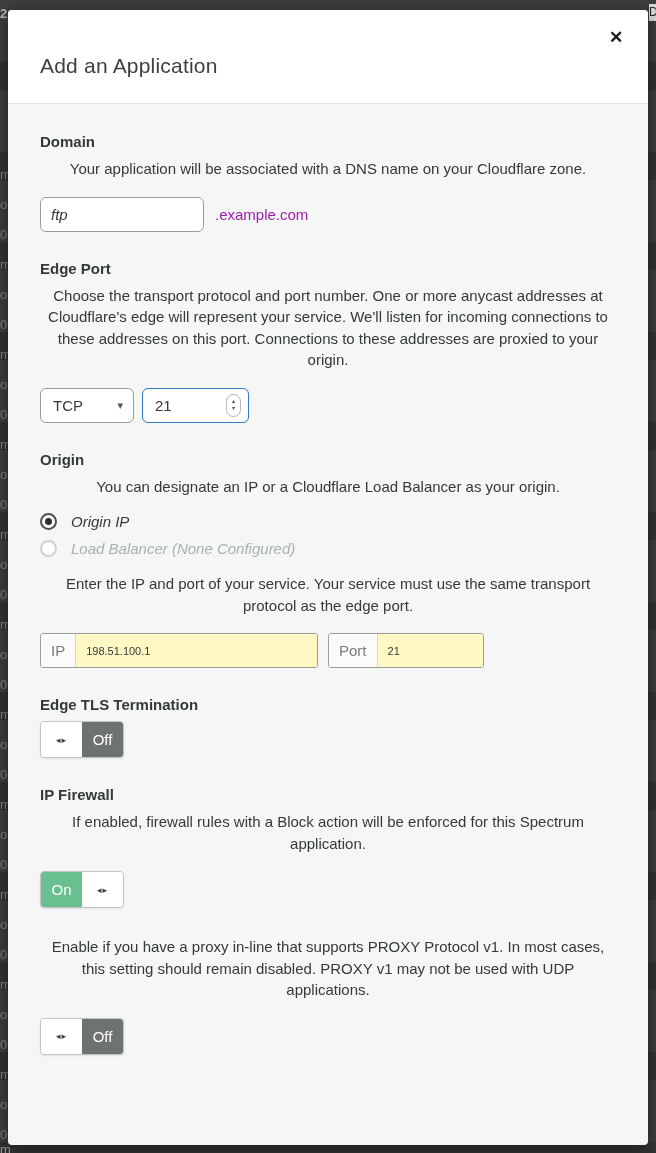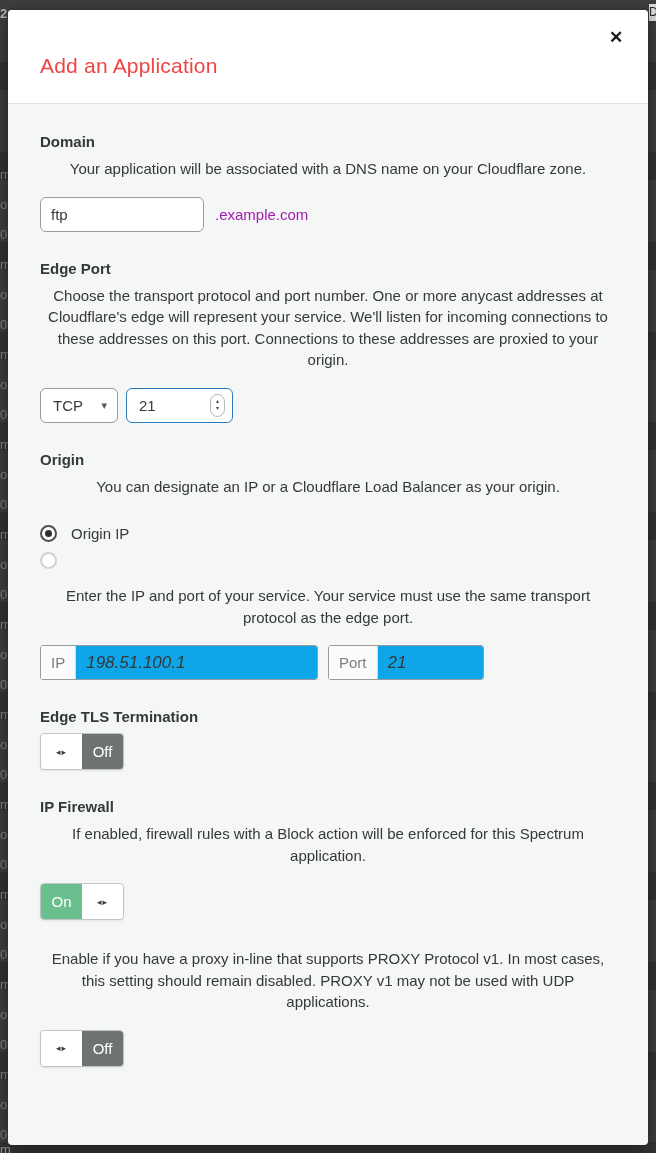--- a/index.html
+++ b/index.html
@@ -34,46 +34,46 @@
     position: absolute; left: 8px; top: 10px; width: 640px; height: 1135px;
     background: #f5f6f6; border-radius: 4px; overflow: hidden;
     box-shadow: 0 4px 18px rgba(0,0,0,.45);
   }
   .modal-header {
     background: #ffffff; height: 94px; position: relative;
     border-bottom: 1px solid #e2e2e2;
   }
   .modal-title {
     position: absolute; left: 32px; top: 44px;
-    font-size: 21px; font-weight: 400; color: #ef4444; letter-spacing: .2px; text-align: right;
+    font-size: 21px; font-weight: 400; color: #404040; letter-spacing: .2px; text-align: right;
   }
   .close-btn {
     position: absolute; top: 14px; right: 18px;
     width: 28px; height: 28px; border: none; background: transparent;
     font-size: 17px; font-weight: 700; color: #1b1b1b; cursor: pointer; line-height: 28px;
   }
   .modal-body { padding: 29px 32px 0 32px; }
 
   .section { margin-bottom: 28px; }
   .sec-heading { font-size: 15px; font-weight: 700; color: #36393a; margin-bottom: 8px; }
   .sec-desc { font-size: 15px; line-height: 21.5px; color: #36393a; margin-bottom: 17px; max-width: 576px; text-align: center; }
-  .desc-tight { margin-bottom: 28px; }
+  .desc-tight { margin-bottom: 16px; }
 
   
   .row { display: flex; align-items: center; }
   .text-input {
     height: 35px; background: #fff; border: 1px solid #9b9b9b; border-radius: 6px;
     font-family: "Liberation Sans", sans-serif; font-size: 15px; color: #36393a;
     padding: 0 10px; outline: none;
   }
-  .domain-input { width: 164px; }
+  .domain-input { width: 164px; font-style: italic; }
   .domain-suffix { margin-left: 11px; font-size: 15px; color: #a21caf; }
 
   .select-box {
-    width: 78px; height: 35px; background: #fff; border: 1px solid #9b9b9b; border-radius: 6px;
+    width: 94px; height: 35px; background: #fff; border: 1px solid #9b9b9b; border-radius: 6px;
     display: flex; align-items: center; justify-content: space-between;
     padding: 0 10px 0 12px; cursor: pointer; font-size: 15px; color: #36393a;
   }
   .caret { font-size: 11px; color: #555; }
 
   .number-wrap {
     margin-left: 8px; width: 107px; height: 35px; background: #fff;
     border: 1px solid #2f7bbf; border-radius: 6px;
     display: flex; align-items: center; justify-content: space-between; padding: 0 7px 0 12px;
   }
@@ -92,33 +92,33 @@
     width: 17px; height: 17px; border-radius: 50%; border: 2px solid #4b4e4f;
     margin-right: 14px; position: relative; background: #fff; flex: none;
   }
   .radio-circle.checked::after {
     content: ""; position: absolute; left: 3px; top: 3px; width: 7px; height: 7px;
     border-radius: 50%; background: #2b2e2f;
   }
   .radio-circle.off { border: 2px solid #cfd1d2; }
   .radio-label { font-size: 15px; color: #36393a; }
   .radio-label.disabled { color: #aab0b1; }
-  .radio-group { margin-bottom: 16px; margin-top: 9px; }
+  .radio-group { margin-bottom: 16px; margin-top: 9px; font-style: italic; }
 
   .input-group {
     display: flex; align-items: stretch; height: 35px; background: #fff;
     border: 1px solid #9b9b9b; border-radius: 3px; overflow: hidden;
   }
   .ig-prefix {
     display: flex; align-items: center; padding: 0 10px;
     font-size: 15px; color: #7a7d7e; background: #fbfbfb; border-right: 1px solid #d6d6d6;
   }
   .ig-input {
     border: none; outline: none; font-family: "Liberation Sans", sans-serif;
-    font-size: 17px; color: #36393a; padding: 0 10px; background: #0ea5e9; font-style: italic;
+    font-size: 11px; color: #36393a; padding: 0 10px; background: #fef9c3;
   }
   .ip-group { width: 278px; margin-right: 10px; }
   .ip-group .ig-input { width: 100%; }
   .port-group { width: 156px; }
   .port-group .ig-input { width: 100%; }
 
   
   .toggle {
     width: 84px; height: 37px; border-radius: 4px; display: flex; overflow: hidden;
     cursor: pointer; border: 1px solid #c2c4c5; background: #fff;
@@ -214,20 +214,21 @@
       <div class="sec-heading">Origin</div>
       <p class="sec-desc desc-tight">You can designate an IP or a Cloudflare Load Balancer as your origin.</p>
 
       <div class="radio-group">
         <div class="radio-row">
           <span class="radio-circle checked"></span>
           <span class="radio-label">Origin IP</span>
         </div>
         <div class="radio-row disabled">
           <span class="radio-circle off"></span>
+          <span class="radio-label disabled">Load Balancer (None Configured)</span>
         </div>
       </div>
 
       <p class="sec-desc">Enter the IP and port of your service. Your service must use the same transport protocol as the edge port.</p>
 
       <div class="row">
         <div class="input-group ip-group">
           <span class="ig-prefix">IP</span>
           <input class="ig-input" type="text" value="198.51.100.1" style="">
         </div>

